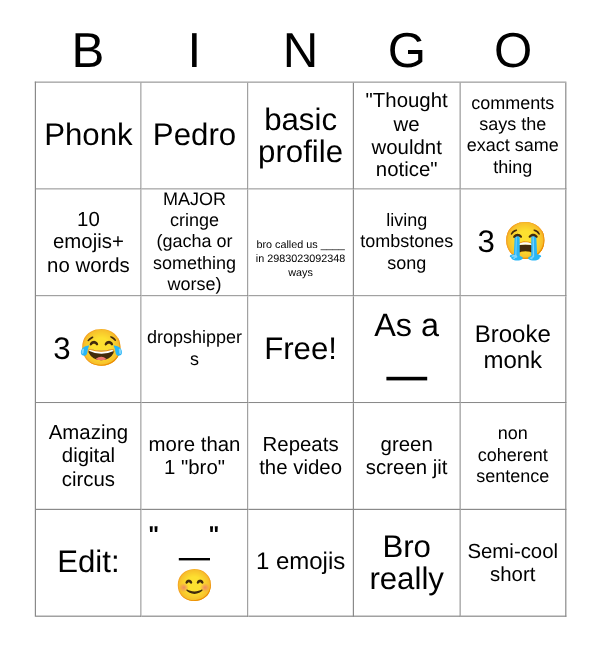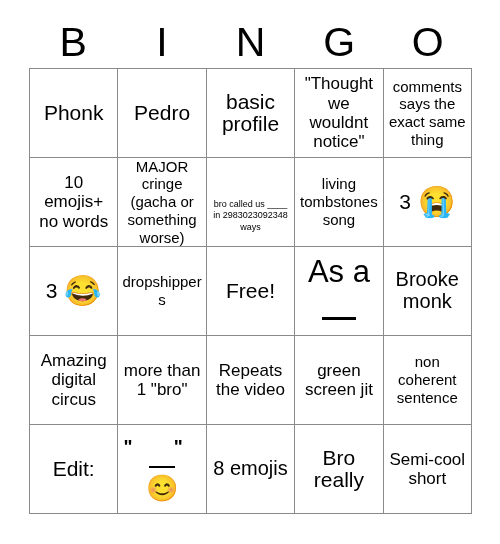--- a/index.html
+++ b/index.html
@@ -58,21 +58,21 @@
     overflow: hidden;
     background: #ffffff;
   }
   .cell-inner {
     width: 100%;
     text-align: center;
     line-height: 1.08;
     word-wrap: break-word;
   }
   
-  .fs-xl   { font-size: 21px; line-height: 1.05; }
+  .fs-xl   { font-size: 26px; line-height: 1.05; }
   .fs-lg   { font-size: 20px; line-height: 1.08; }
   .fs-md   { font-size: 17px; line-height: 1.14; }
   .fs-sm   { font-size: 15px; line-height: 1.18; }
   .fs-xs   { font-size: 9px;  line-height: 1.25; margin-top: 28px; }
 
   .emoji-line {
     display: flex;
     align-items: center;
     justify-content: center;
     gap: 7px;
@@ -94,21 +94,21 @@
   }
   .blank-rule-sm {
     display: inline-block;
     width: 26px;
     border-bottom: 2px solid #000;
     height: 0;
     vertical-align: middle;
   }
   .stack { display: block; }
   .stack > span { display: block; }
-  .asa-top { font-size: 31px; line-height: 1.0; text-align: center; }
+  .asa-top { font-size: 27px; line-height: 1.0; text-align: center; }
   .asa-bottom { margin-top: 22px; }
   .quote-row {
     font-size: 19px;
     letter-spacing: 18px;
     line-height: 1;
     font-weight: 700;
   }
   .mid-rule-row { margin-top: 1px; margin-bottom: 1px; }
 </style>
 </head>
@@ -207,21 +207,21 @@
       <div class="cell-inner fs-xl">Edit:</div>
     </div>
     <div class="cell">
       <div class="cell-inner stack">
         <span class="quote-row">"  "</span>
         <span class="mid-rule-row"><span class="blank-rule-sm"></span></span>
         <span class="emoji-sm">😊</span>
       </div>
     </div>
     <div class="cell">
-      <div class="cell-inner fs-lg">8 emojis</div>
+      <div class="cell-inner fs-lg">1 emojis</div>
     </div>
     <div class="cell">
       <div class="cell-inner fs-xl">Bro really</div>
     </div>
     <div class="cell">
       <div class="cell-inner fs-md">Semi-cool short</div>
     </div>
 
   </div>
 </div>

